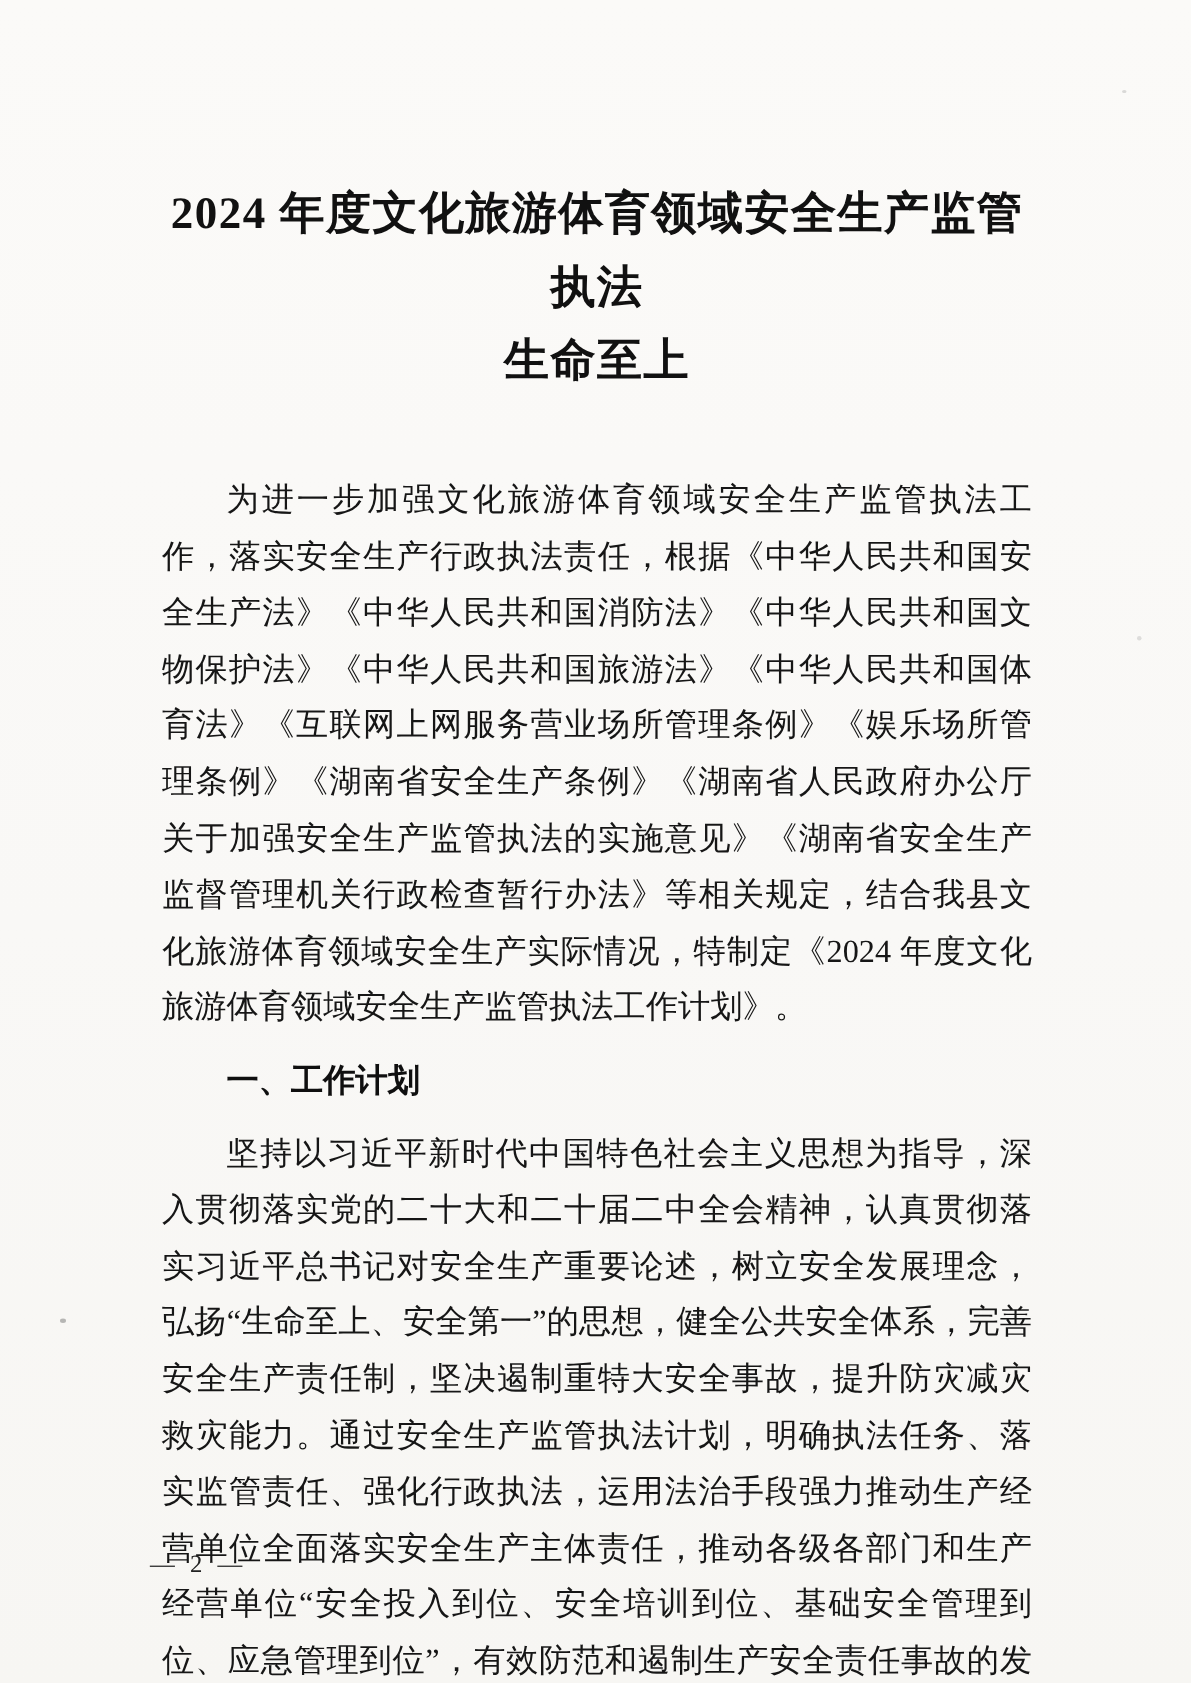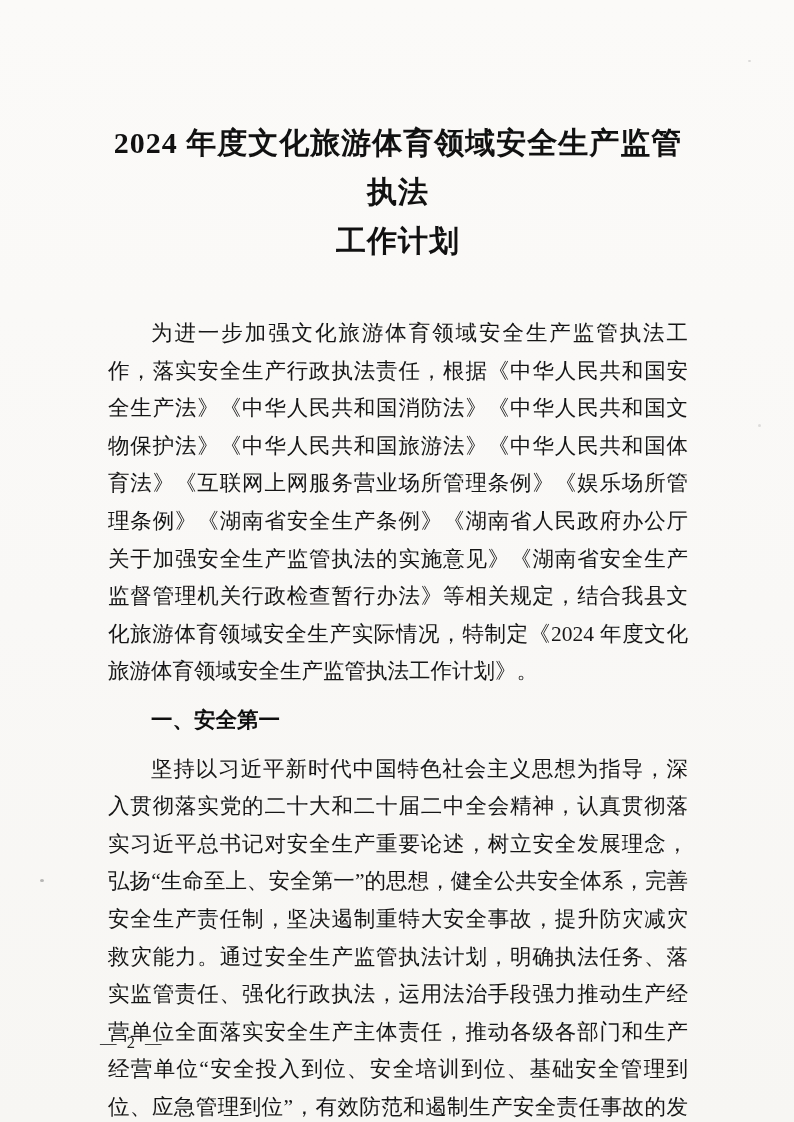--- a/index.html
+++ b/index.html
@@ -69,25 +69,25 @@
   .speck-2 { left: 748px; top: 60px;  width: 3px; height: 2px; opacity: .5; }
   .speck-3 { left: 758px; top: 424px; width: 3px; height: 3px; opacity: .4; }
 </style>
 </head>
 <body>
 
 <div class="page">
 
   <div class="content">
 
-    <h1 class="doc-title"><span>2024 年度文化旅游体育领域安全生产监管执法</span><br><span>工作计划</span></h1>
+    <h1 class="doc-title"><span>2024 年度文化旅游体育领域安全生产监管执法</span><br><span>生命至上</span></h1>
 
     <div class="body-text">
       <p>为进一步加强文化旅游体育领域安全生产监管执法工作，落实安全生产行政执法责任，根据《中华人民共和国安全生产法》《中华人民共和国消防法》《中华人民共和国文物保护法》《中华人民共和国旅游法》《中华人民共和国体育法》《互联网上网服务营业场所管理条例》《娱乐场所管理条例》《湖南省安全生产条例》《湖南省人民政府办公厅关于加强安全生产监管执法的实施意见》《湖南省安全生产监督管理机关行政检查暂行办法》等相关规定，结合我县文化旅游体育领域安全生产实际情况，特制定《2024 年度文化旅游体育领域安全生产监管执法工作计划》。</p>
-      <p class="section-heading">一、安全第一</p>
+      <p class="section-heading">一、工作计划</p>
       <p>坚持以习近平新时代中国特色社会主义思想为指导，深入贯彻落实党的二十大和二十届二中全会精神，认真贯彻落实习近平总书记对安全生产重要论述，树立安全发展理念，弘扬“生命至上、安全第一”的思想，健全公共安全体系，完善安全生产责任制，坚决遏制重特大安全事故，提升防灾减灾救灾能力。通过安全生产监管执法计划，明确执法任务、落实监管责任、强化行政执法，运用法治手段强力推动生产经营单位全面落实安全生产主体责任，推动各级各部门和生产经营单位“安全投入到位、安全培训到位、基础安全管理到位、应急管理到位”，有效防范和遏制生产安全责任事故的发生，努力实现全县文化旅游体育领域安全生产零事故。</p>
     </div>
 
   </div>
 
   <div class="page-number">— 2 —</div>
 
   <span class="scan-speck speck-1"></span>
   <span class="scan-speck speck-2"></span>
   <span class="scan-speck speck-3"></span>

